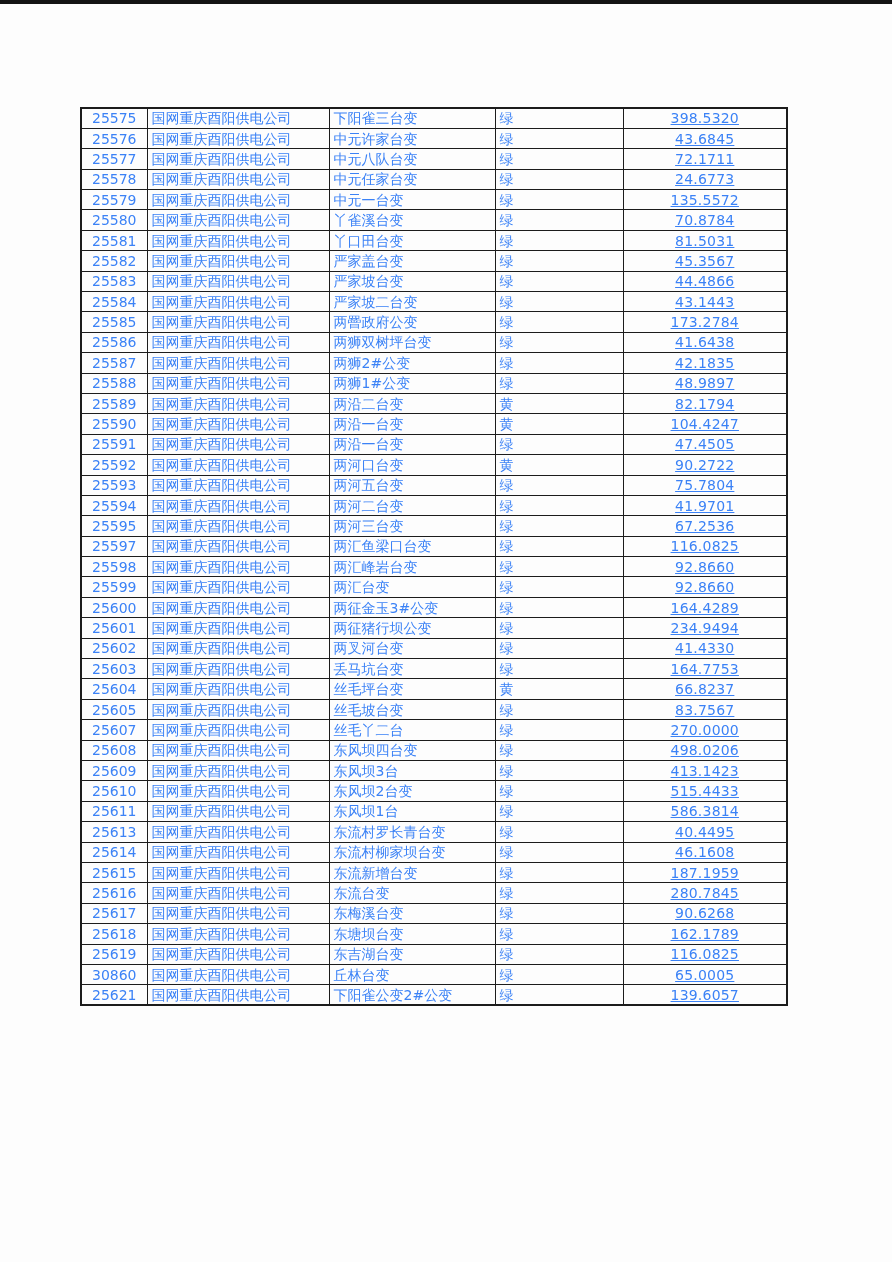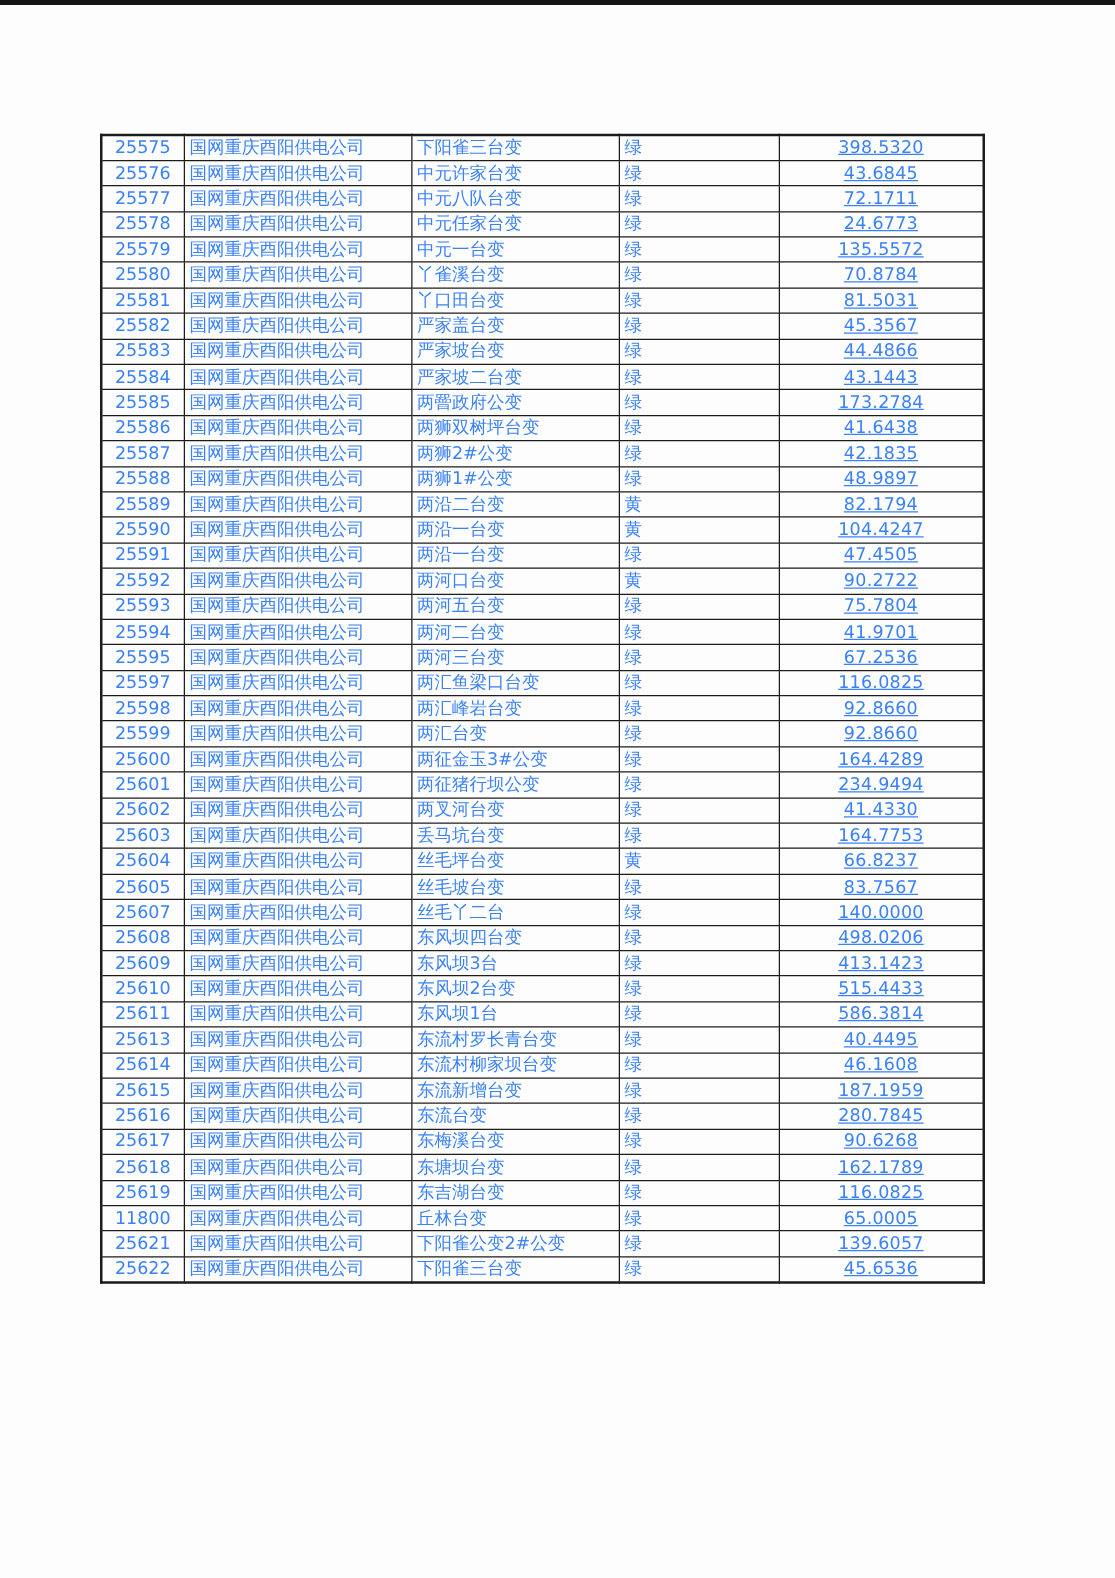--- a/index.html
+++ b/index.html
@@ -273,21 +273,21 @@
       <td class="c-company">国网重庆酉阳供电公司</td>
       <td class="c-station">丝毛坡台变</td>
       <td class="c-status">绿</td>
       <td class="c-value">83.7567</td>
     </tr>
         <tr>
       <td class="c-id">25607</td>
       <td class="c-company">国网重庆酉阳供电公司</td>
       <td class="c-station">丝毛丫二台</td>
       <td class="c-status">绿</td>
-      <td class="c-value">140.0000</td>
+      <td class="c-value">270.0000</td>
     </tr>
         <tr>
       <td class="c-id">25608</td>
       <td class="c-company">国网重庆酉阳供电公司</td>
       <td class="c-station">东风坝四台变</td>
       <td class="c-status">绿</td>
       <td class="c-value">498.0206</td>
     </tr>
         <tr>
       <td class="c-id">25609</td>
@@ -353,36 +353,29 @@
       <td class="c-value">162.1789</td>
     </tr>
         <tr>
       <td class="c-id">25619</td>
       <td class="c-company">国网重庆酉阳供电公司</td>
       <td class="c-station">东吉湖台变</td>
       <td class="c-status">绿</td>
       <td class="c-value">116.0825</td>
     </tr>
         <tr>
-      <td class="c-id">11800</td>
+      <td class="c-id">30860</td>
       <td class="c-company">国网重庆酉阳供电公司</td>
       <td class="c-station">丘林台变</td>
       <td class="c-status">绿</td>
       <td class="c-value">65.0005</td>
     </tr>
         <tr>
       <td class="c-id">25621</td>
       <td class="c-company">国网重庆酉阳供电公司</td>
       <td class="c-station">下阳雀公变2#公变</td>
       <td class="c-status">绿</td>
       <td class="c-value">139.6057</td>
-    </tr>
-        <tr>
-      <td class="c-id">25622</td>
-      <td class="c-company">国网重庆酉阳供电公司</td>
-      <td class="c-station">下阳雀三台变</td>
-      <td class="c-status">绿</td>
-      <td class="c-value">45.6536</td>
     </tr>
       </tbody>
   </table>
 
 </div>
 
 </body></html>

